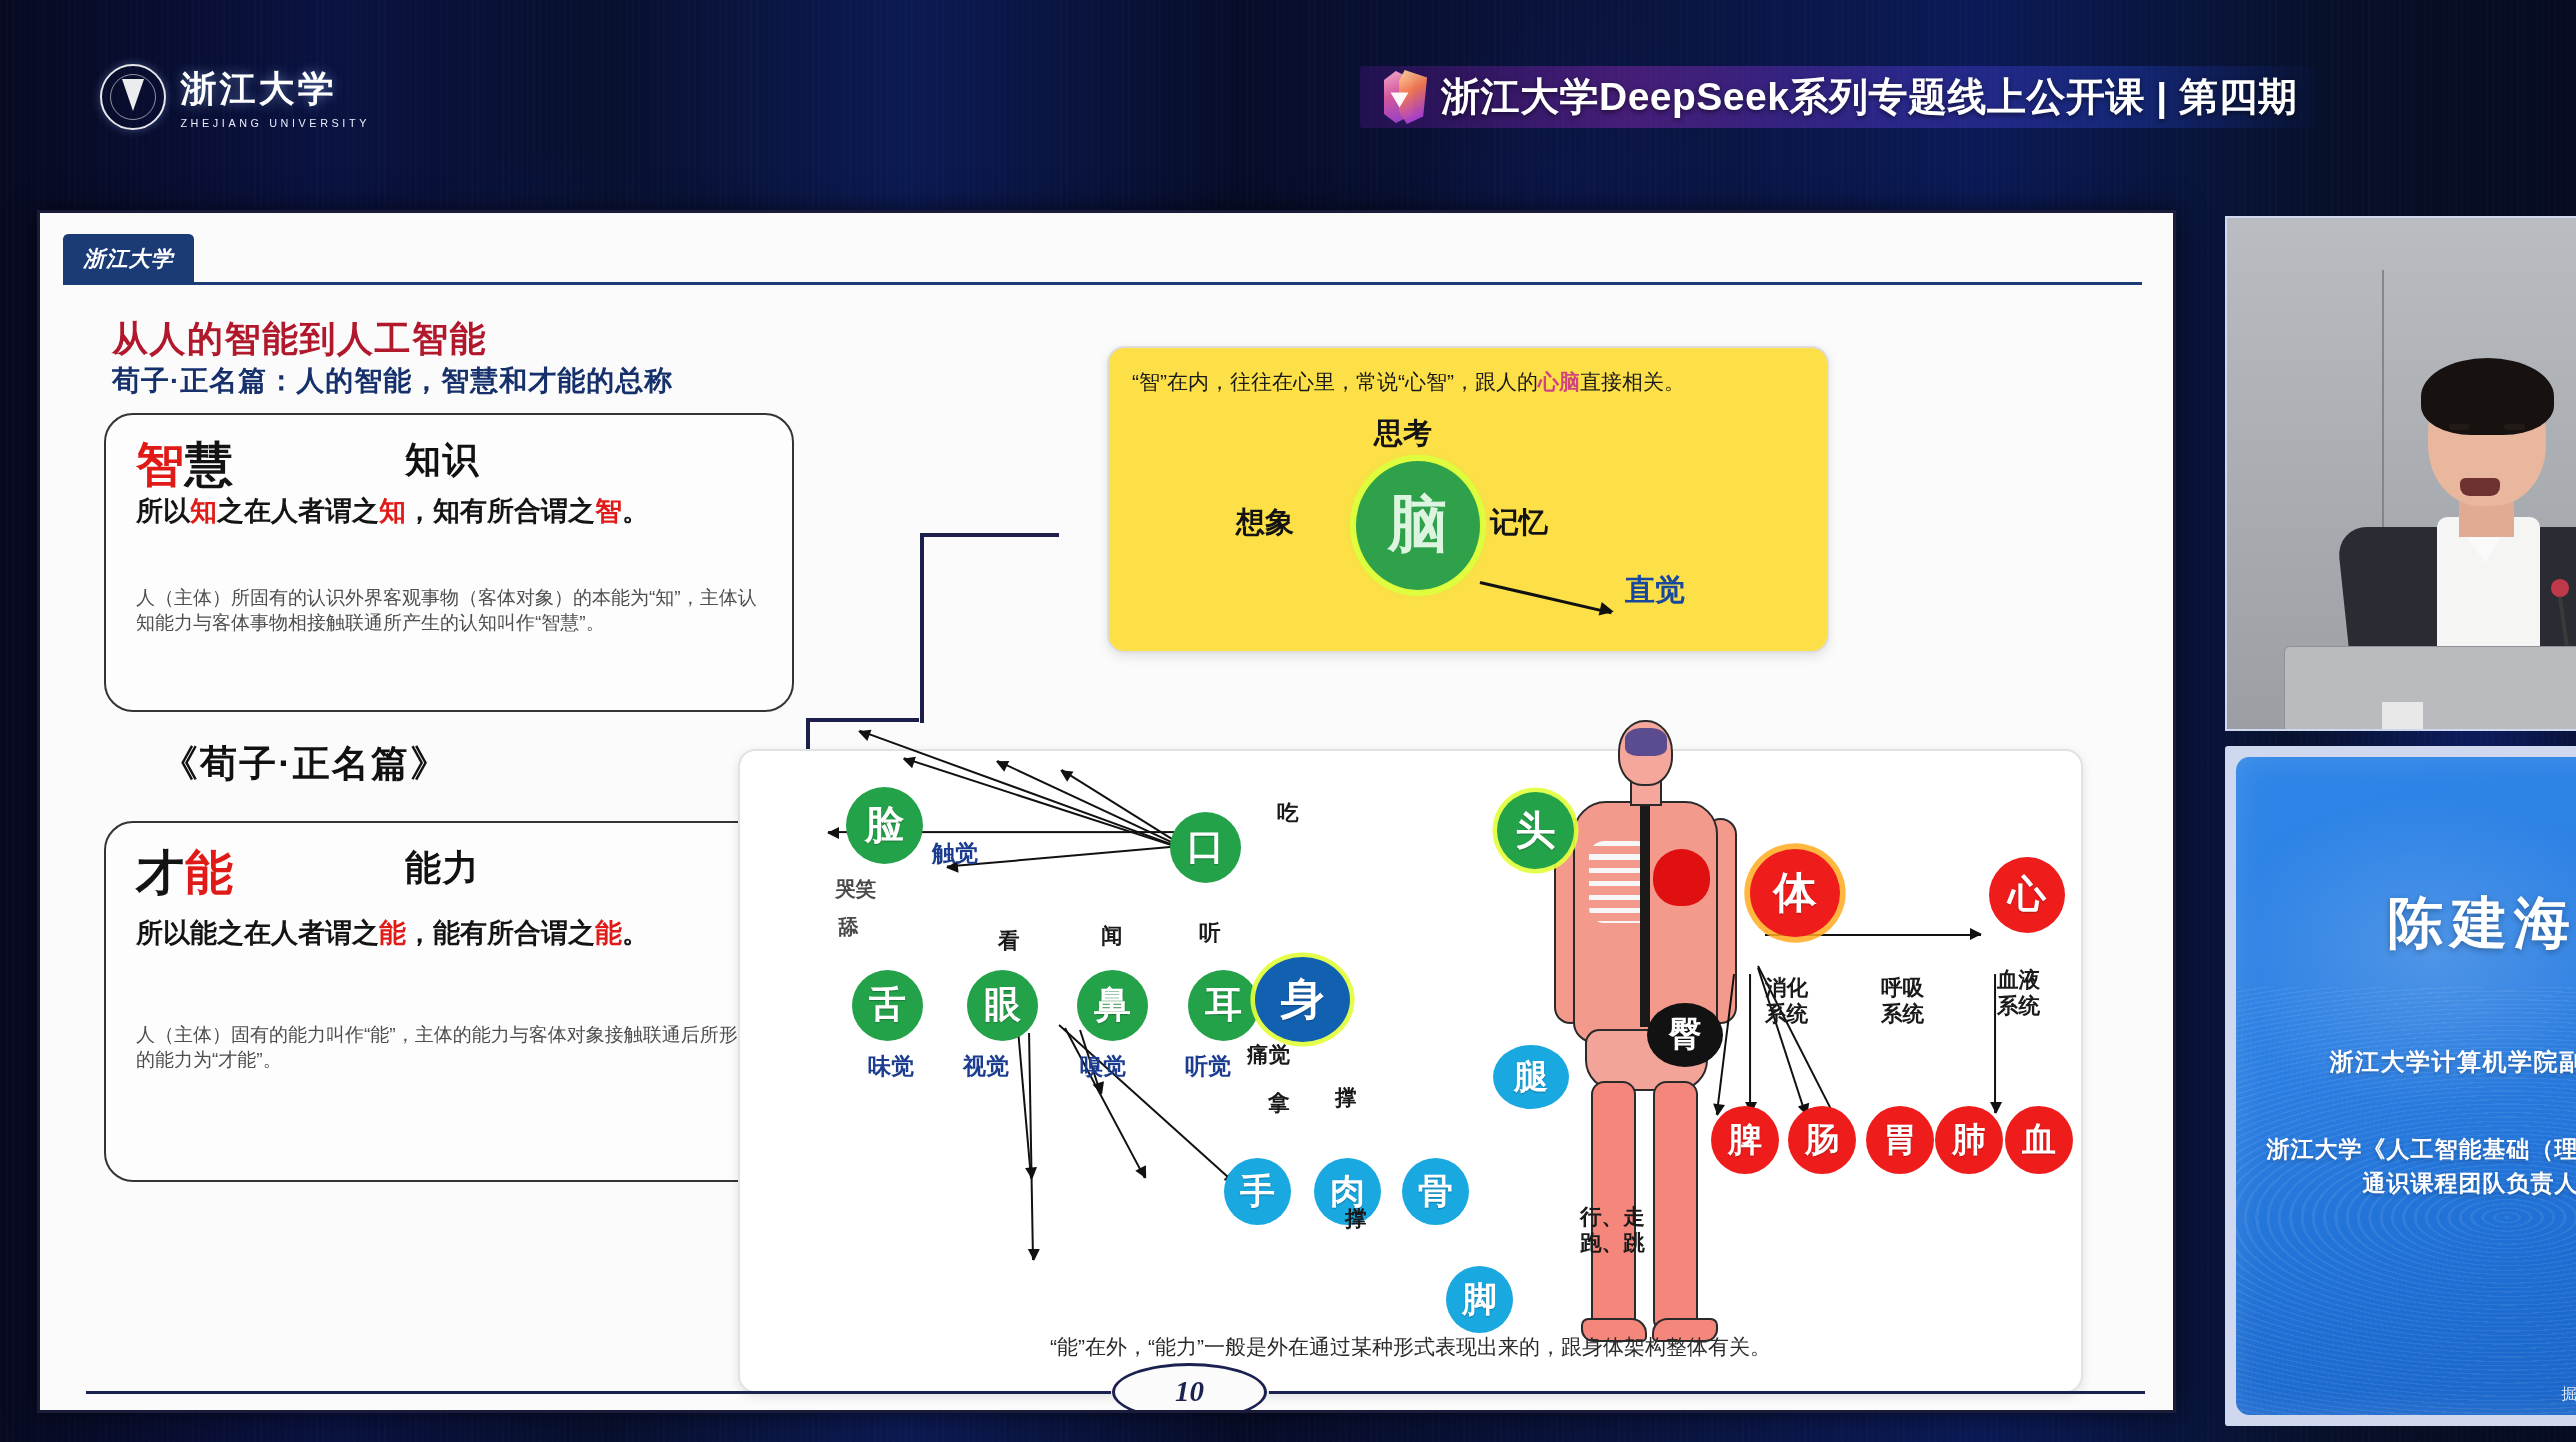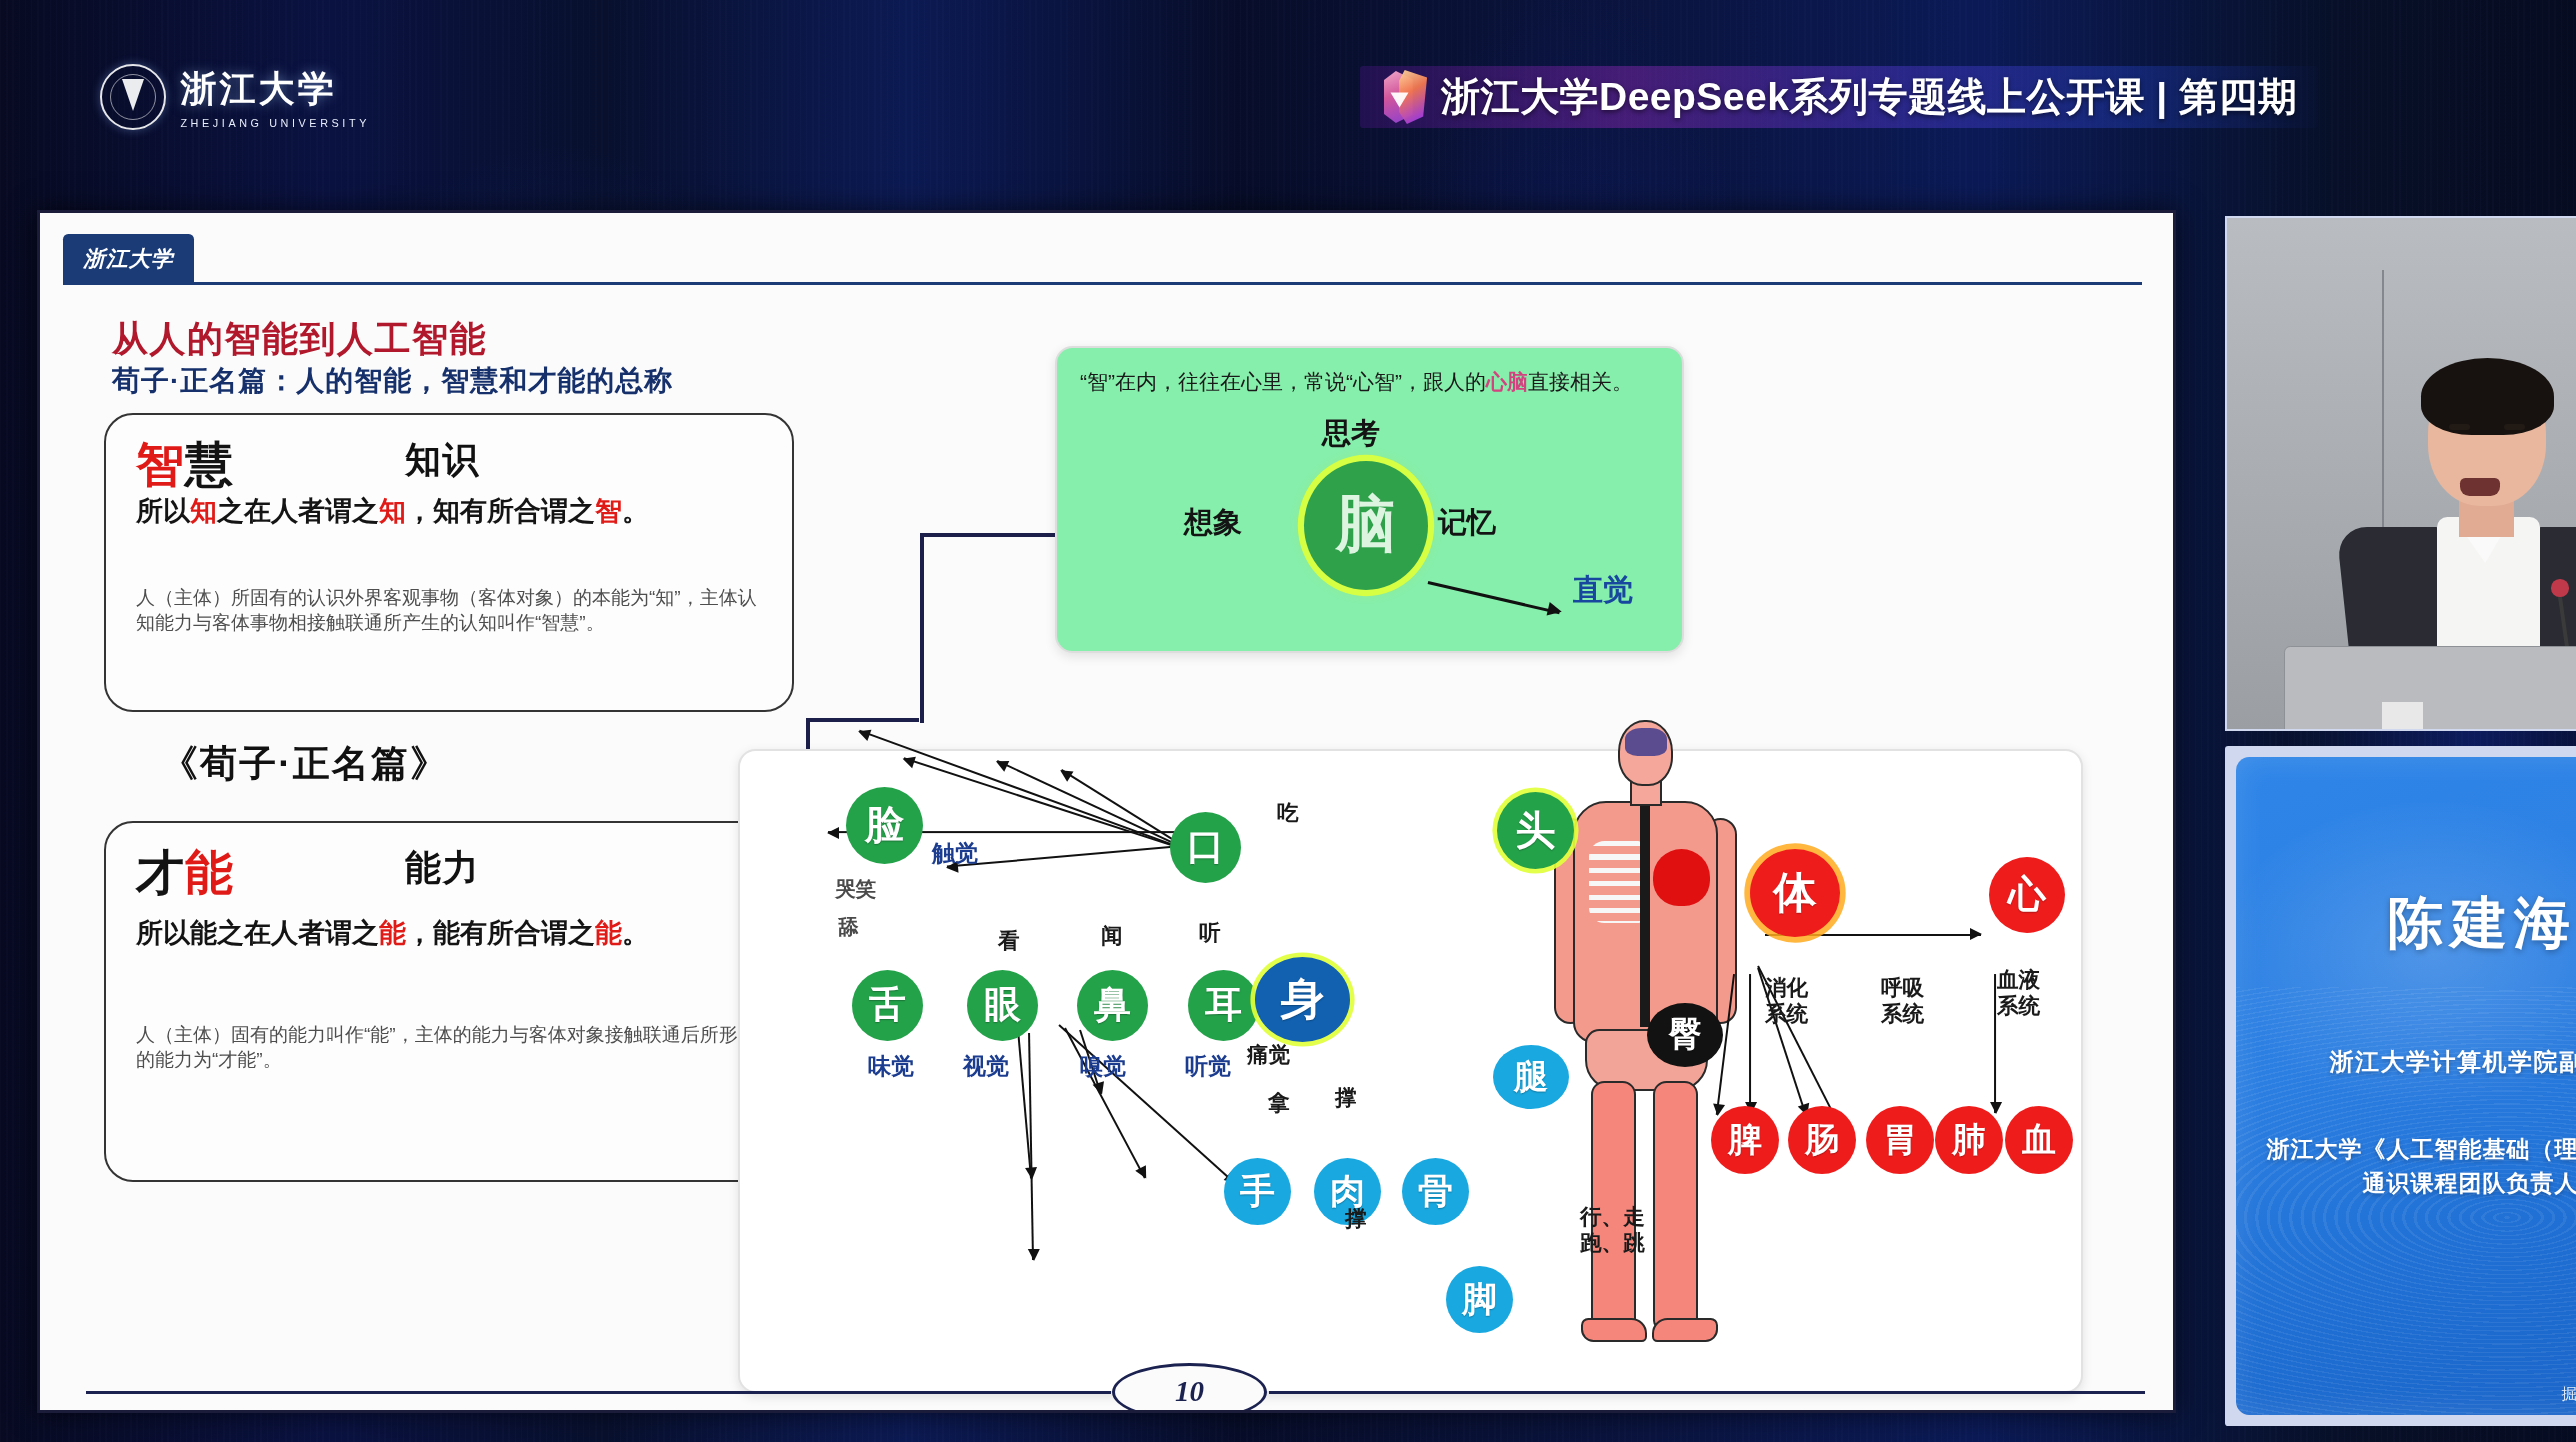--- a/index.html
+++ b/index.html
@@ -145,22 +145,22 @@
   #conn-v  { left:743px; top:484px;  width:4.1px;  height:629px; }
   #conn-h-top{ left:743px; top:484px;  width:113px; height:4.1px; }
   #conn-h-bot{ left:743px; top:1109px; width:90px; height:4.1px; }
 
   
   #conn2-v { left:857px; top:299px; width:4.1px; height:190px; }
   #conn2-h { left:857px; top:299px; width:139px; height:4.1px; }
 
   
   #brain-box{
-    position:absolute; left:992px; top:112px; width:629px; height:307px;
-    background:#86efac; border:2.1px solid #ddd; border-radius:17.5px;
+    position:absolute; left:1044px; top:112px; width:722px; height:307px;
+    background:#fde047; border:2.1px solid #ddd; border-radius:17.5px;
     box-shadow:0 3.1px 10.3px rgba(0,0,0,.10);
   }
   #brain-note{
     position:absolute; left:23px; top:19.6px; right:17.5px;
     font-size:21px; line-height:1.42; color:#191919; letter-spacing:0px;
   }
   .inline-pink{ color:#d2447f; font-weight:700; }
   #node-brain{
     position:absolute; left:247px; top:113px; width:124px; height:129px;
     background:#2fa14b; border-radius:50%;
@@ -517,20 +517,21 @@
       <div class="verb-lbl" style="left:840px; top:453px; white-space:pre-line; line-height:1.22;">行、走
 跑、跳</div>
 
       <div class="verb-lbl" style="left:1025px; top:224px; white-space:pre-line; line-height:1.2;">消化
 系统</div>
       <div class="verb-lbl" style="left:1141px; top:224px; white-space:pre-line; line-height:1.2;">呼吸
 系统</div>
       <div class="verb-lbl" style="left:1257px; top:216px; white-space:pre-line; line-height:1.2;">血液
 系统</div>
 
+      <div id="body-caption">“能”在外，“能力”一般是外在通过某种形式表现出来的，跟身体架构整体有关。</div>
     </div>
 
     <div id="page-rule-l"></div>
     <div id="page-rule-r"></div>
     <div id="page-oval">
       <span id="page-num">10</span>
     </div>
 
   </div>
 </div>

